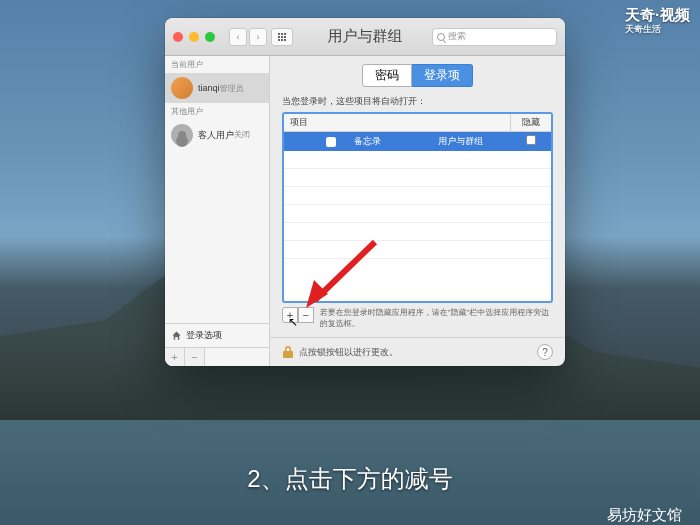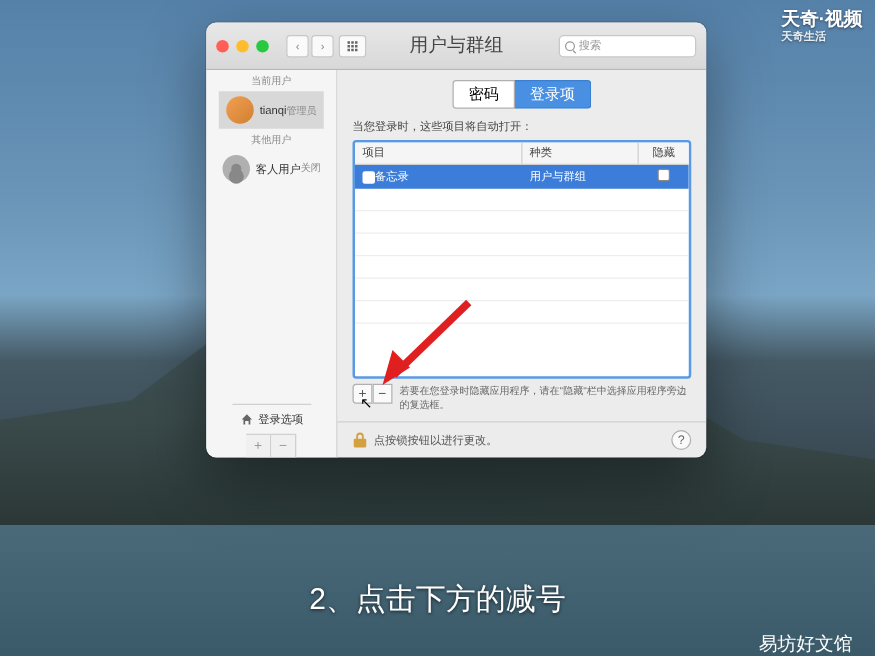--- a/index.html
+++ b/index.html
@@ -18,27 +18,27 @@
     .tl { width: 10px; height: 10px; border-radius: 50%; }
     .tl.red { background: #ff5f57; }
     .tl.yellow { background: #febc2e; }
     .tl.green { background: #28c840; }
     .nav-btns { display: flex; gap: 2px; margin-left: 14px; }
     .nav-btn { width: 18px; height: 18px; background: #fafafa; border: 1px solid #c8c8c8; border-radius: 3px; display: flex; align-items: center; justify-content: center; font-size: 9px; color: #888; }
     .grid-btn { width: 22px; height: 18px; background: #fafafa; border: 1px solid #c8c8c8; border-radius: 3px; margin-left: 4px; display: flex; align-items: center; justify-content: center; }
     .grid-icon { display: grid; grid-template-columns: repeat(3, 2px); grid-template-rows: repeat(3, 2px); gap: 1px; }
     .grid-icon span { background: #666; }
     .win-title { position: absolute; left: 50%; transform: translateX(-50%); font-size: 15px; color: #444; }
-    .search-box { margin-left: auto; width: 110px; height: 18px; background: #fff; border: 1px solid #c8c8c8; border-radius: 4px; display: flex; align-items: center; padding: 0 4px; font-size: 9px; color: #999; }
+    .search-box { margin-left: auto; width: 125px; height: 18px; background: #fff; border: 1px solid #c8c8c8; border-radius: 4px; display: flex; align-items: center; padding: 0 4px; font-size: 9px; color: #999; }
     .search-icon { width: 8px; height: 8px; border: 1px solid #999; border-radius: 50%; margin-right: 3px; position: relative; }
     .search-icon::after { content: ''; position: absolute; width: 3px; height: 1px; background: #999; bottom: -2px; right: -2px; transform: rotate(45deg); }
     
     .window-body { display: flex; height: calc(100% - 38px); }
     
-    .sidebar { width: 105px; background: #f5f5f5; border-right: 1px solid #d0d0d0; display: flex; flex-direction: column; align-items: center; }
+    .sidebar { width: 105px; background: #f5f5f5; border-right: 1px solid #d0d0d0; display: flex; flex-direction: column; }
     .sb-section-label { font-size: 8px; color: #888; padding: 3px 6px; }
     .user-item { display: flex; align-items: center; padding: 4px 6px; background: #e8e8e8; gap: 5px; }
     .user-item.selected { background: #d8d8d8; }
     .avatar { width: 22px; height: 22px; border-radius: 50%; background: linear-gradient(135deg, #f0a050, #d08030); }
     .avatar.guest { background: #b0b0b0; display:flex; align-items:center; justify-content:center; }
     .avatar.guest::before { content:''; width:8px; height:8px; border-radius:50%; background:#888; box-shadow: 0 6px 0 2px #888; }
     .user-info { display: flex; flex-direction: row; }
     .user-name { font-size: 9px; color: #333; }
     .user-role { font-size: 8px; color: #888; }
     
@@ -59,21 +59,21 @@
     
     .table-container { border: 2px solid #5a9ae5; border-radius: 3px; background: #fff; flex: 1; overflow: hidden; }
     .table-header { display: flex; background: #f5f5f5; border-bottom: 1px solid #d0d0d0; font-size: 9px; color: #444; }
     .th { padding: 2px 6px; border-right: 1px solid #d0d0d0; }
     .th.c1 { flex: 1.8; }
     .th.c2 { flex: 1.2; }
     .th.c3 { width: 40px; border-right: none; text-align:center; }
     .table-row { display: flex; font-size: 9px; }
     .table-row.selected { background: #3b7dd8; color: #fff; }
     .td { padding: 3px 6px; }
-    .td.c1 { flex: 1.8; display: flex; align-items: center; gap: 0; }
+    .td.c1 { flex: 1.8; display: flex; align-items: center; gap: 18px; margin-left: 36px; }
     .td.c2 { flex: 1.2; }
     .td.c3 { width: 40px; text-align: center; }
     .app-icon { width: 10px; height: 10px; background: #fff; border-radius: 2px; }
     .checkbox { width: 10px; height: 10px; background: #fff; border: 1px solid #888; border-radius: 2px; display: inline-block; }
     .empty-row { height: 18px; border-bottom: 1px solid #eee; }
     
     .list-controls { display: flex; margin-top: 4px; }
     .ctrl-btn { width: 18px; height: 16px; border: 1px solid #b0b0b0; background: #fafafa; display: flex; align-items: center; justify-content: center; font-size: 11px; color: #555; }
     .ctrl-btn:first-child { border-radius: 3px 0 0 3px; }
     .ctrl-btn:last-child { border-radius: 0 3px 3px 0; border-left: none; }
@@ -166,21 +166,20 @@
     <div style="flex:1; display:flex; flex-direction:column;">
       <div class="main-content">
         <div class="tabs">
           <div class="tab">密码</div>
           <div class="tab active">登录项</div>
         </div>
         <div class="description">当您登录时，这些项目将自动打开：</div>
         <div class="table-container">
           <div class="table-header">
             <div class="th c1">项目</div>
-            <div class="th c2">种类</div>
             <div class="th c3">隐藏</div>
           </div>
           <div class="table-row selected">
             <div class="td c1">
                 <span class="app-icon"></span>
                 <span>备忘录</span>
               </div>
             <div class="td c2">用户与群组</div>
             <div class="td c3"><span class="checkbox"></span></div>
           </div>

